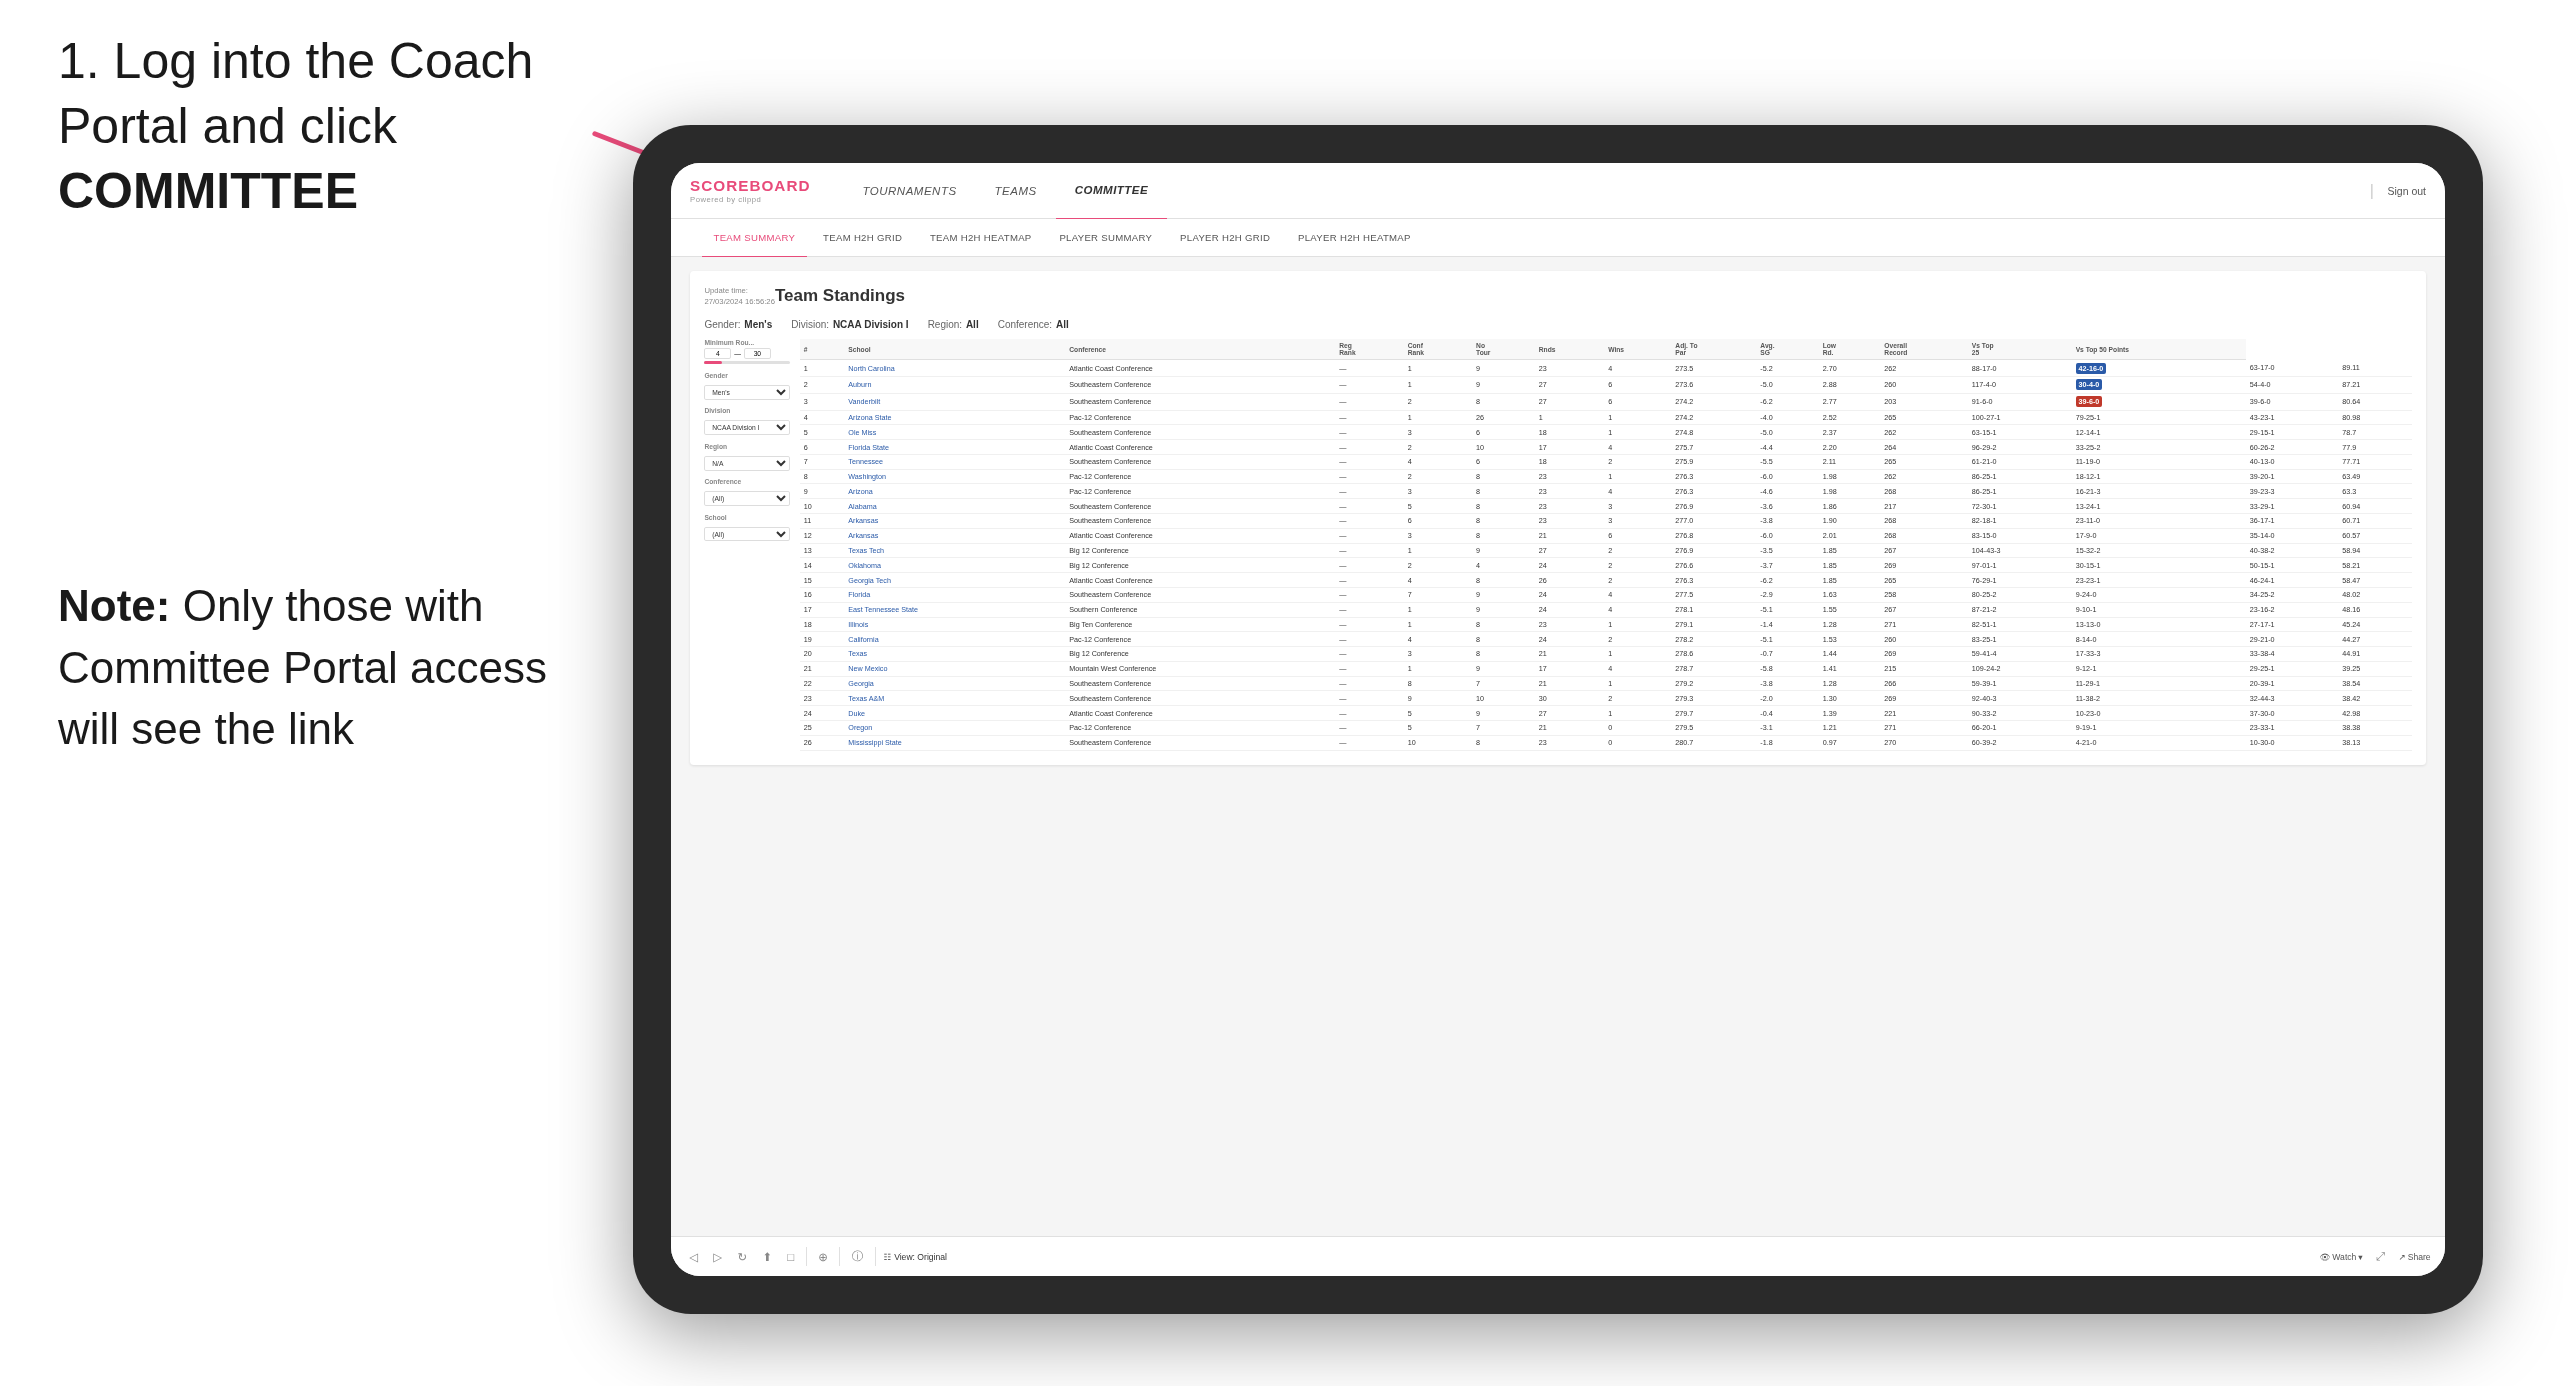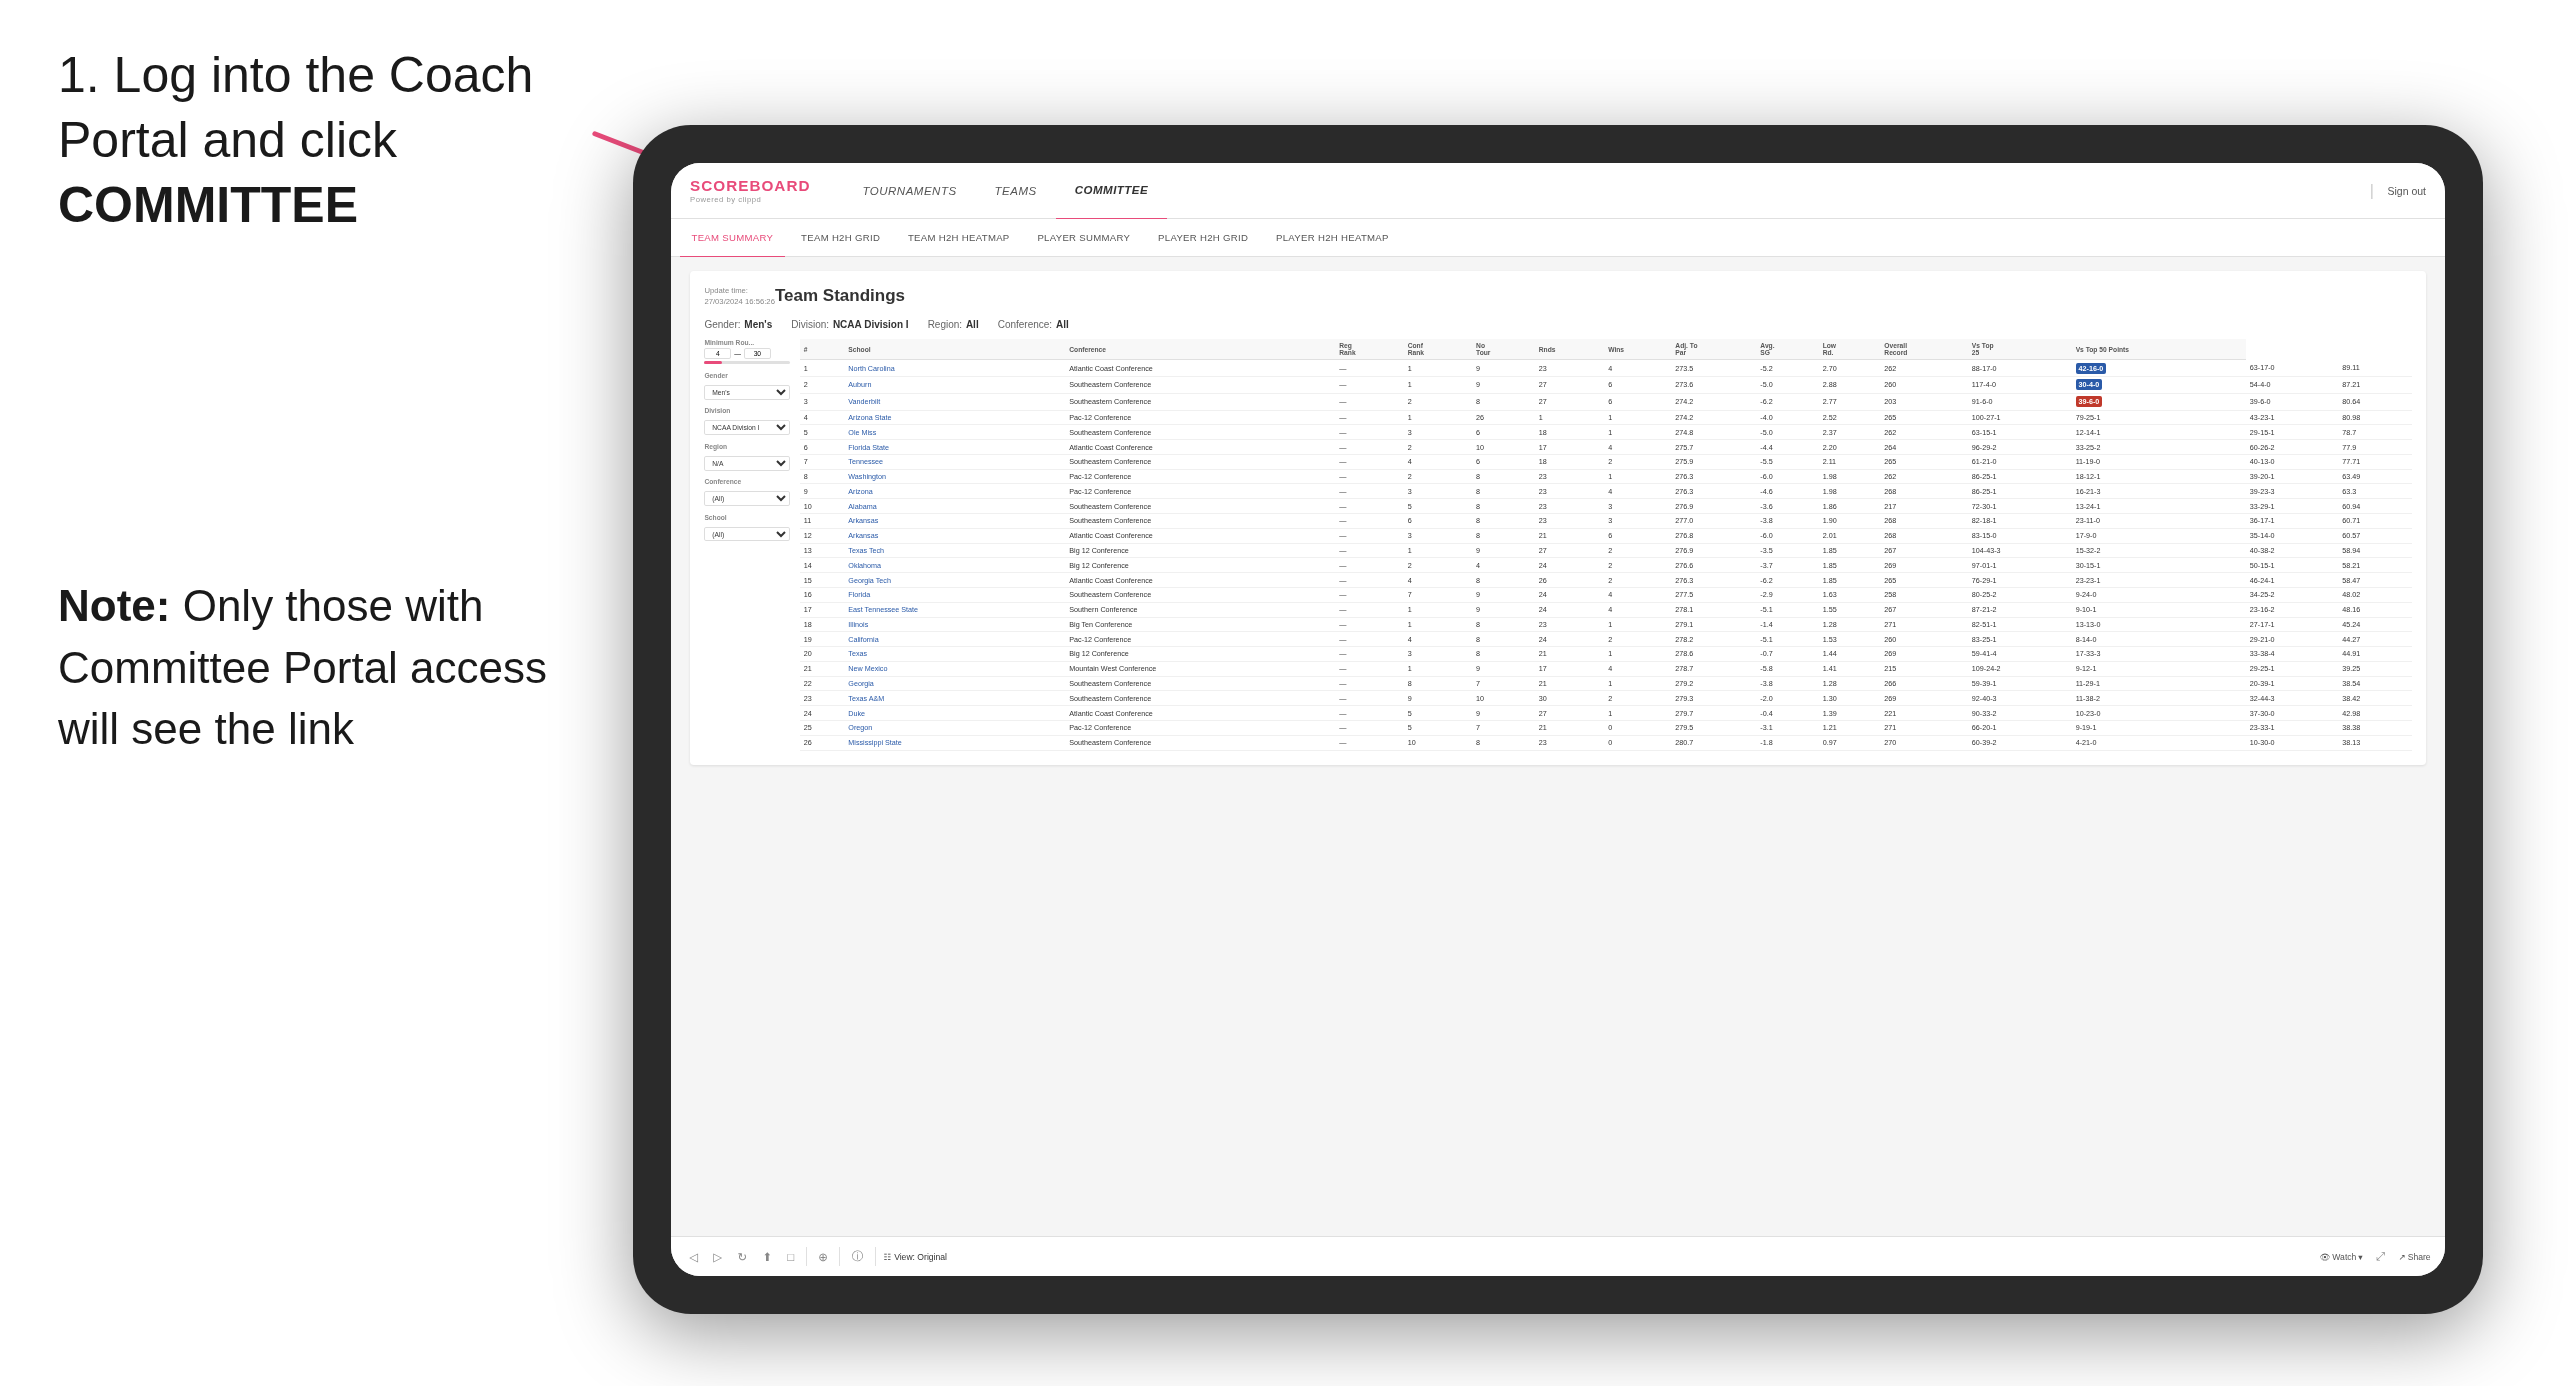--- a/index.html
+++ b/index.html
@@ -8,21 +8,21 @@
       font-family: -apple-system, BlinkMacSystemFont, 'Segoe UI', Arial, sans-serif;
       width: 2576px;
       height: 1386px;
       overflow: hidden;
       position: relative;
     }
 
     
     .instruction-area {
       position: absolute;
-      top: 43px;
+      top: 29px;
       left: 58px;
       width: 556px;
     }
 
     .step-text {
       font-size: 50px;
       color: #1a1a1a;
       line-height: 1.3;
       font-weight: 400;
     }
@@ -142,21 +142,21 @@
       color: #ccc;
       margin-right: 9.6px;
     }
 
     
     .sub-nav {
       background: #ffffff;
       height: 38px;
       display: flex;
       align-items: center;
-      padding: 0 9px;
+      padding: 0 31px;
       border-bottom: 1px solid #e0e0e0;
       gap: 4.8px;
     }
 
     .sub-nav-item {
       padding: 0 11.5px;
       height: 38px;
       display: flex;
       align-items: center;
       font-size: 9.6px;

